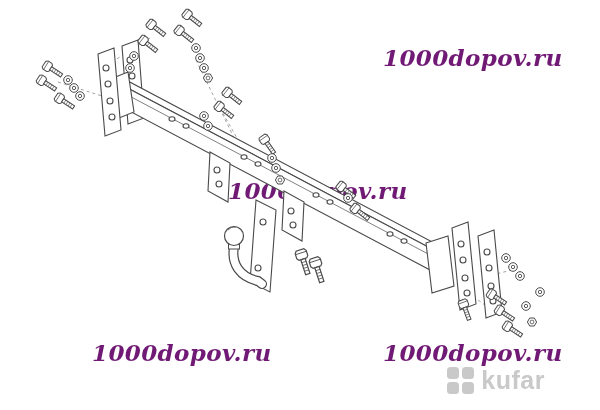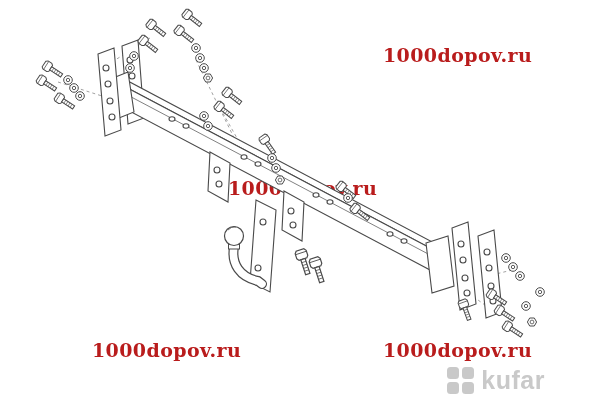--- a/index.html
+++ b/index.html
@@ -2,22 +2,22 @@
 <html><head>
 <meta charset="utf-8">
 <style>
   * { margin:0; padding:0; box-sizing:border-box; }
   html,body { width:600px; height:410px; }
   body { background:#ffffff; font-family:"Liberation Sans", sans-serif; }
   .canvas { position:relative; width:600px; height:410px; background:#ffffff; overflow:hidden; }
   .wm {
     position:absolute; z-index:1;
     font-family:"DejaVu Serif", serif; font-weight:bold;
-    font-size:19px; letter-spacing:0.4px; color:#b91c1c;
-    white-space:nowrap; user-select:none;
+    font-size:23px; letter-spacing:0.4px; color:#701a75;
+    white-space:nowrap; user-select:none;font-style:italic;
   }
   .wm-top-right   { left:383px; top:44px; }
   .wm-center      { left:228px; top:177px; }
   .wm-bottom-left { left:92px;  top:339px; }
   .wm-bottom-right{ left:383px; top:339px; }
   svg.diagram { position:absolute; left:0; top:0; z-index:2; }
   .kufar {
     position:absolute; right:55px; bottom:16px; z-index:3;
     display:flex; align-items:center; gap:7px;
   }

